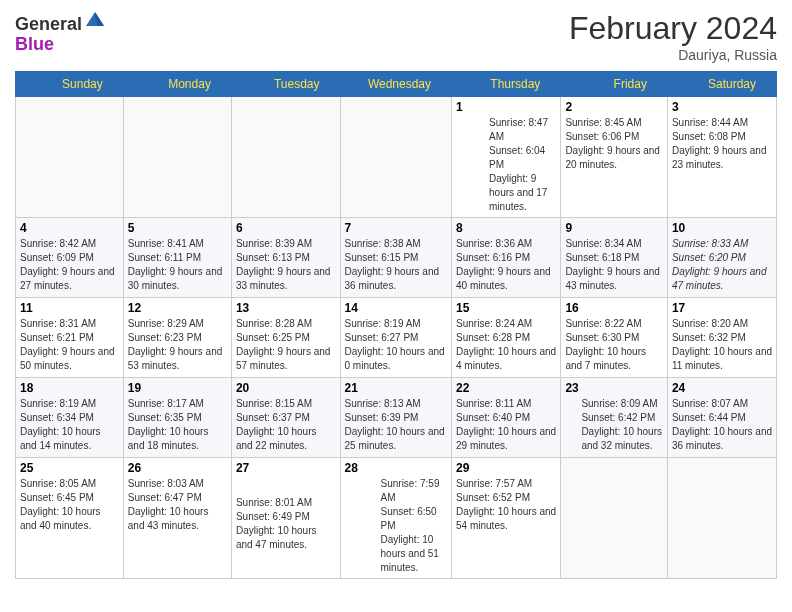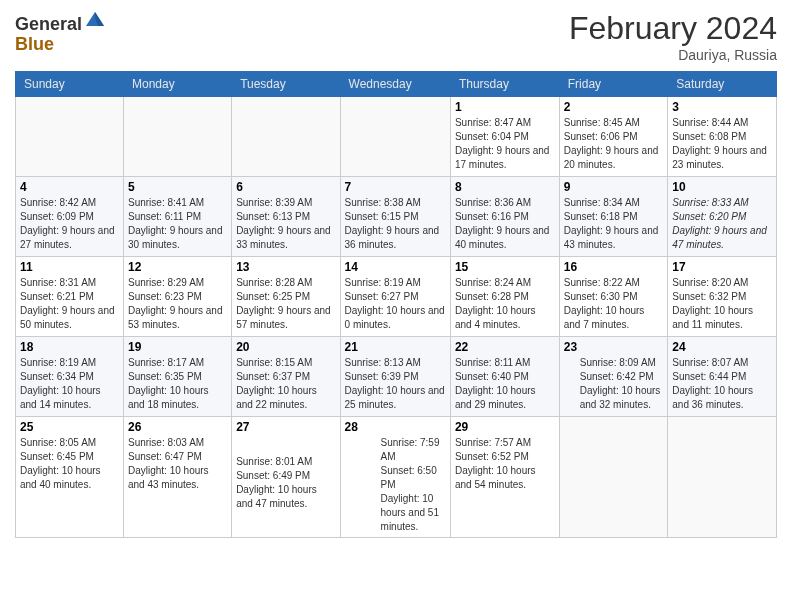--- a/index.html
+++ b/index.html
@@ -23,21 +23,21 @@
     .logo {
       display: flex;
       align-items: center;
     }
     .logo-text {
       font-size: 18px;
       font-weight: bold;
       line-height: 1.1;
     }
     .logo-text .general { color: #333; }
-    .logo-text .blue { color: #a16207; }
+    .logo-text .blue { color: #a21caf; }
     .logo-icon {
       width: 22px;
       height: 22px;
       margin-left: 2px;
       margin-top: -2px;
     }
     .title-area {
       text-align: right;
     }
     .month-year {
@@ -49,23 +49,23 @@
       font-size: 14px;
       color: #555;
     }
     table {
       width: 100%;
       border-collapse: collapse;
       font-size: 11px;
     }
     thead tr th {
       background-color: #2a6db5;
-      color: #e5e5e5;
-      padding: 5px 8px;
-      text-align: left;
+      color: #fde047;
+      padding: 5px 20px;
+      text-align: right;
       font-weight: normal;
       font-size: 12px;
       border: 1px solid #2a6db5;
     }
     tbody tr td {
       border: 1px solid #ccc;
       vertical-align: top;
       padding: 3px 4px;
       width: 113px;
       height: 80px;
@@ -126,21 +126,21 @@
       </tr>
     </thead>
     <tbody id="calendar-body">
     <tr>
           <td class="empty-cell"></td>
           <td class="empty-cell"></td>
           <td class="empty-cell"></td>
           <td class="empty-cell"></td>
           <td>
             <span class="day-num">1</span>
-            <div class="day-info" style="white-space: pre-line;">Sunrise: 8:47 AM
+            <div class="day-info" style="white-space: pre-line; margin-left: 33px;">Sunrise: 8:47 AM
 Sunset: 6:04 PM
 Daylight: 9 hours and 17 minutes.</div>
           </td>
           <td>
             <span class="day-num">2</span>
             <div class="day-info" style="white-space: pre-line;">Sunrise: 8:45 AM
 Sunset: 6:06 PM
 Daylight: 9 hours and 20 minutes.</div>
           </td>
           <td>

